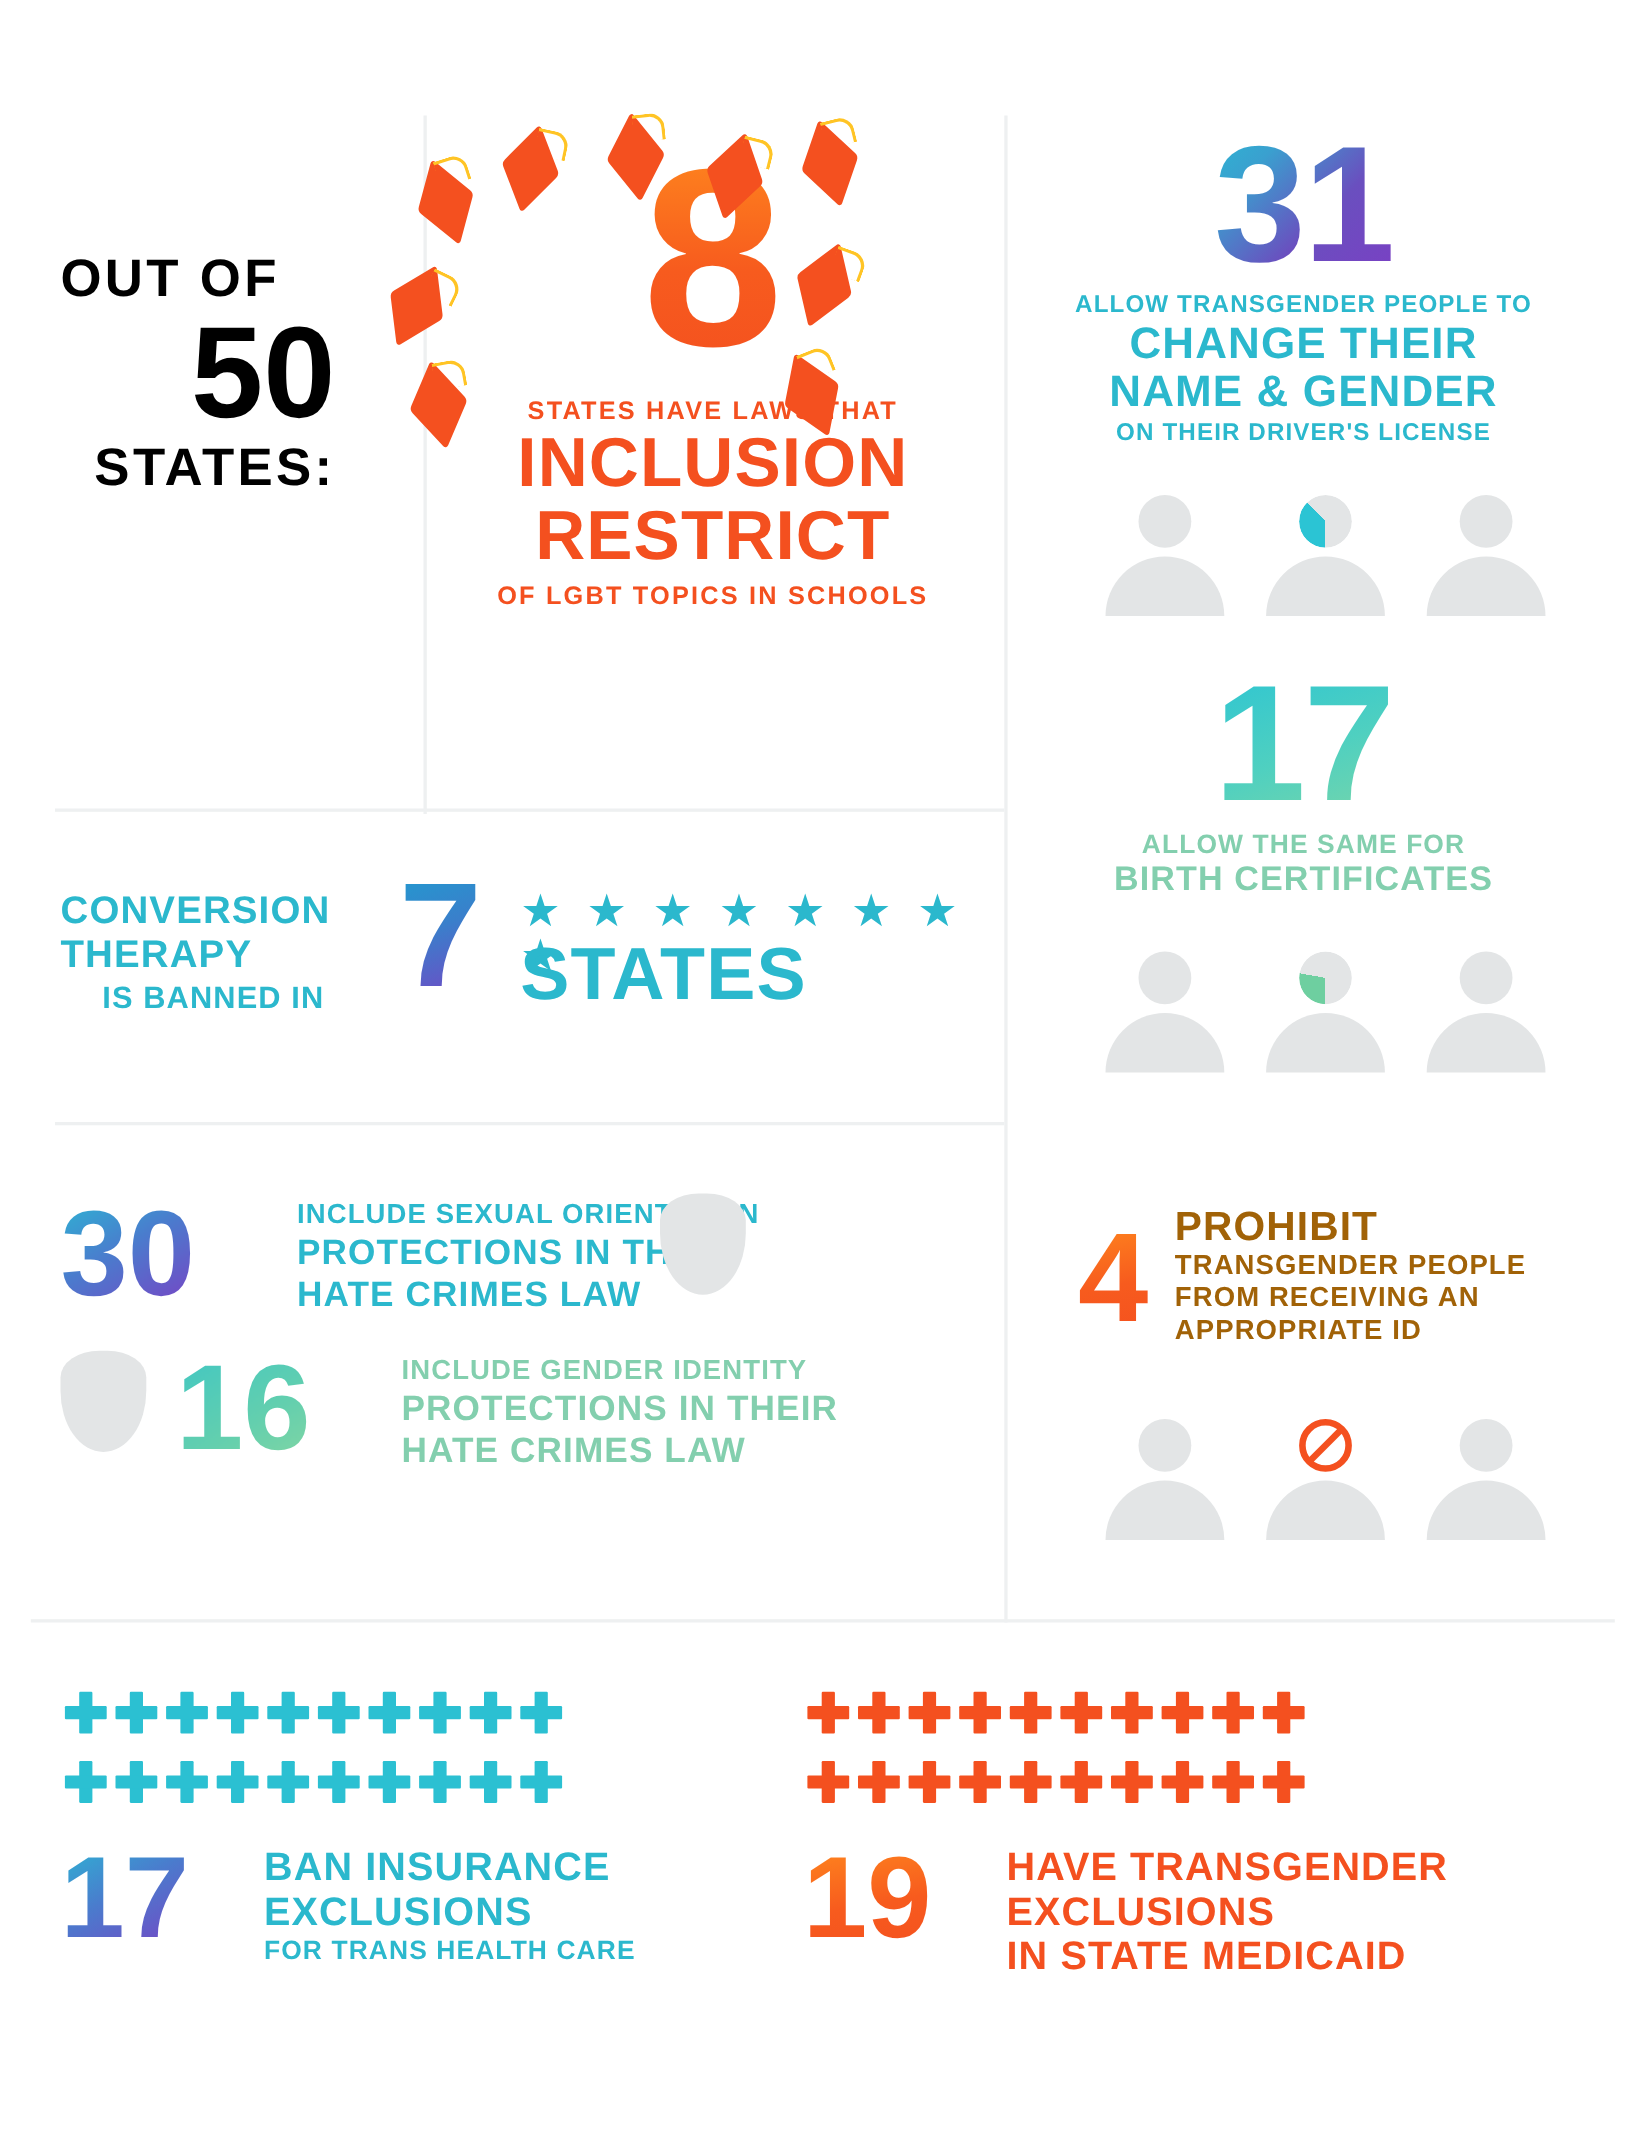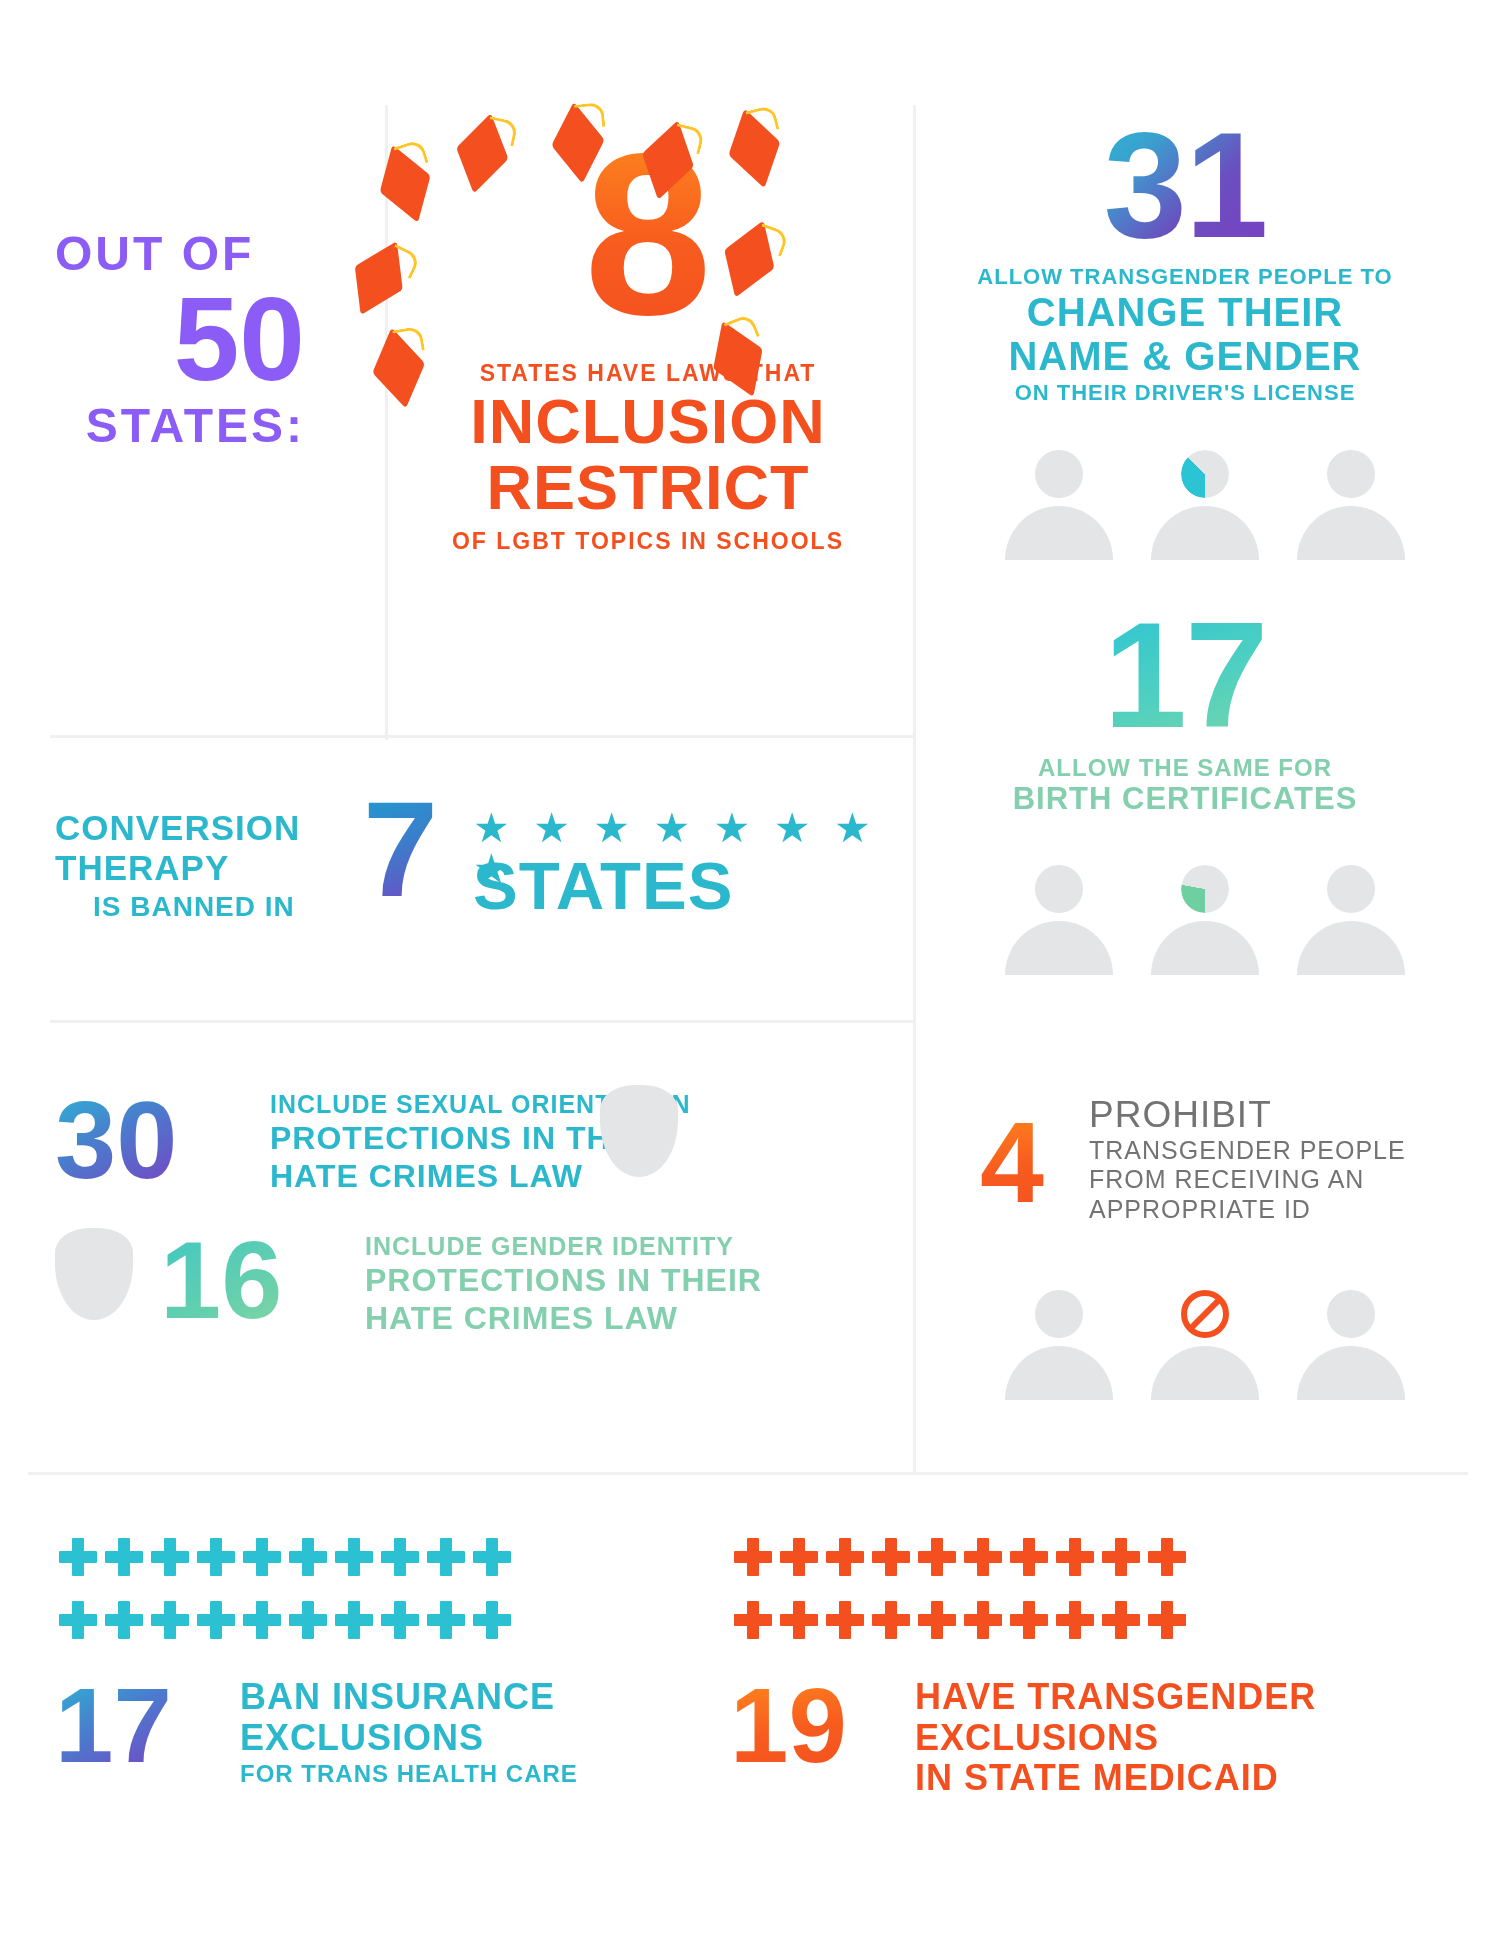--- a/index.html
+++ b/index.html
@@ -38,21 +38,21 @@
     -webkit-text-fill-color: transparent;
     display: inline-block;
   }
 
   
   #out-of-block {
     position: absolute;
     left: 55px;
     top: 230px;
     width: 250px;
-    color: #8b5cf6;
+    color: #000000;
   }
   #out-of-block .line1 {
     font-size: 48px;
     font-weight: 700;
     letter-spacing: 3px;
     line-height: 1;
   }
   #out-of-block .line2 {
     font-size: 118px;
     font-weight: 700;
@@ -349,24 +349,23 @@
     left: 0; top: 10px;
     font-size: 115px;
     font-weight: 700;
     line-height: 1;
     background-image: linear-gradient(170deg, #ff8a1e 0%, #f75b1e 55%, #f4501f 100%);
   }
   #prohibit-text {
     position: absolute;
     left: 88px;
     top: 0px;
-    color: #737373;
-    font-weight: 400;
-    letter-spacing: 1px;
-    margin-left: 21px;
+    color: #a16207;
+    font-weight: 700;
+    letter-spacing: 1px;
   }
   #prohibit-text .m { font-size: 37px; line-height: 1.1; }
   #prohibit-text .s { font-size: 25px; line-height: 1.18; }
 
   
   .plus-grid {
     position: absolute;
     display: grid;
     grid-template-columns: repeat(10, 46px);
     grid-auto-rows: 63px;

